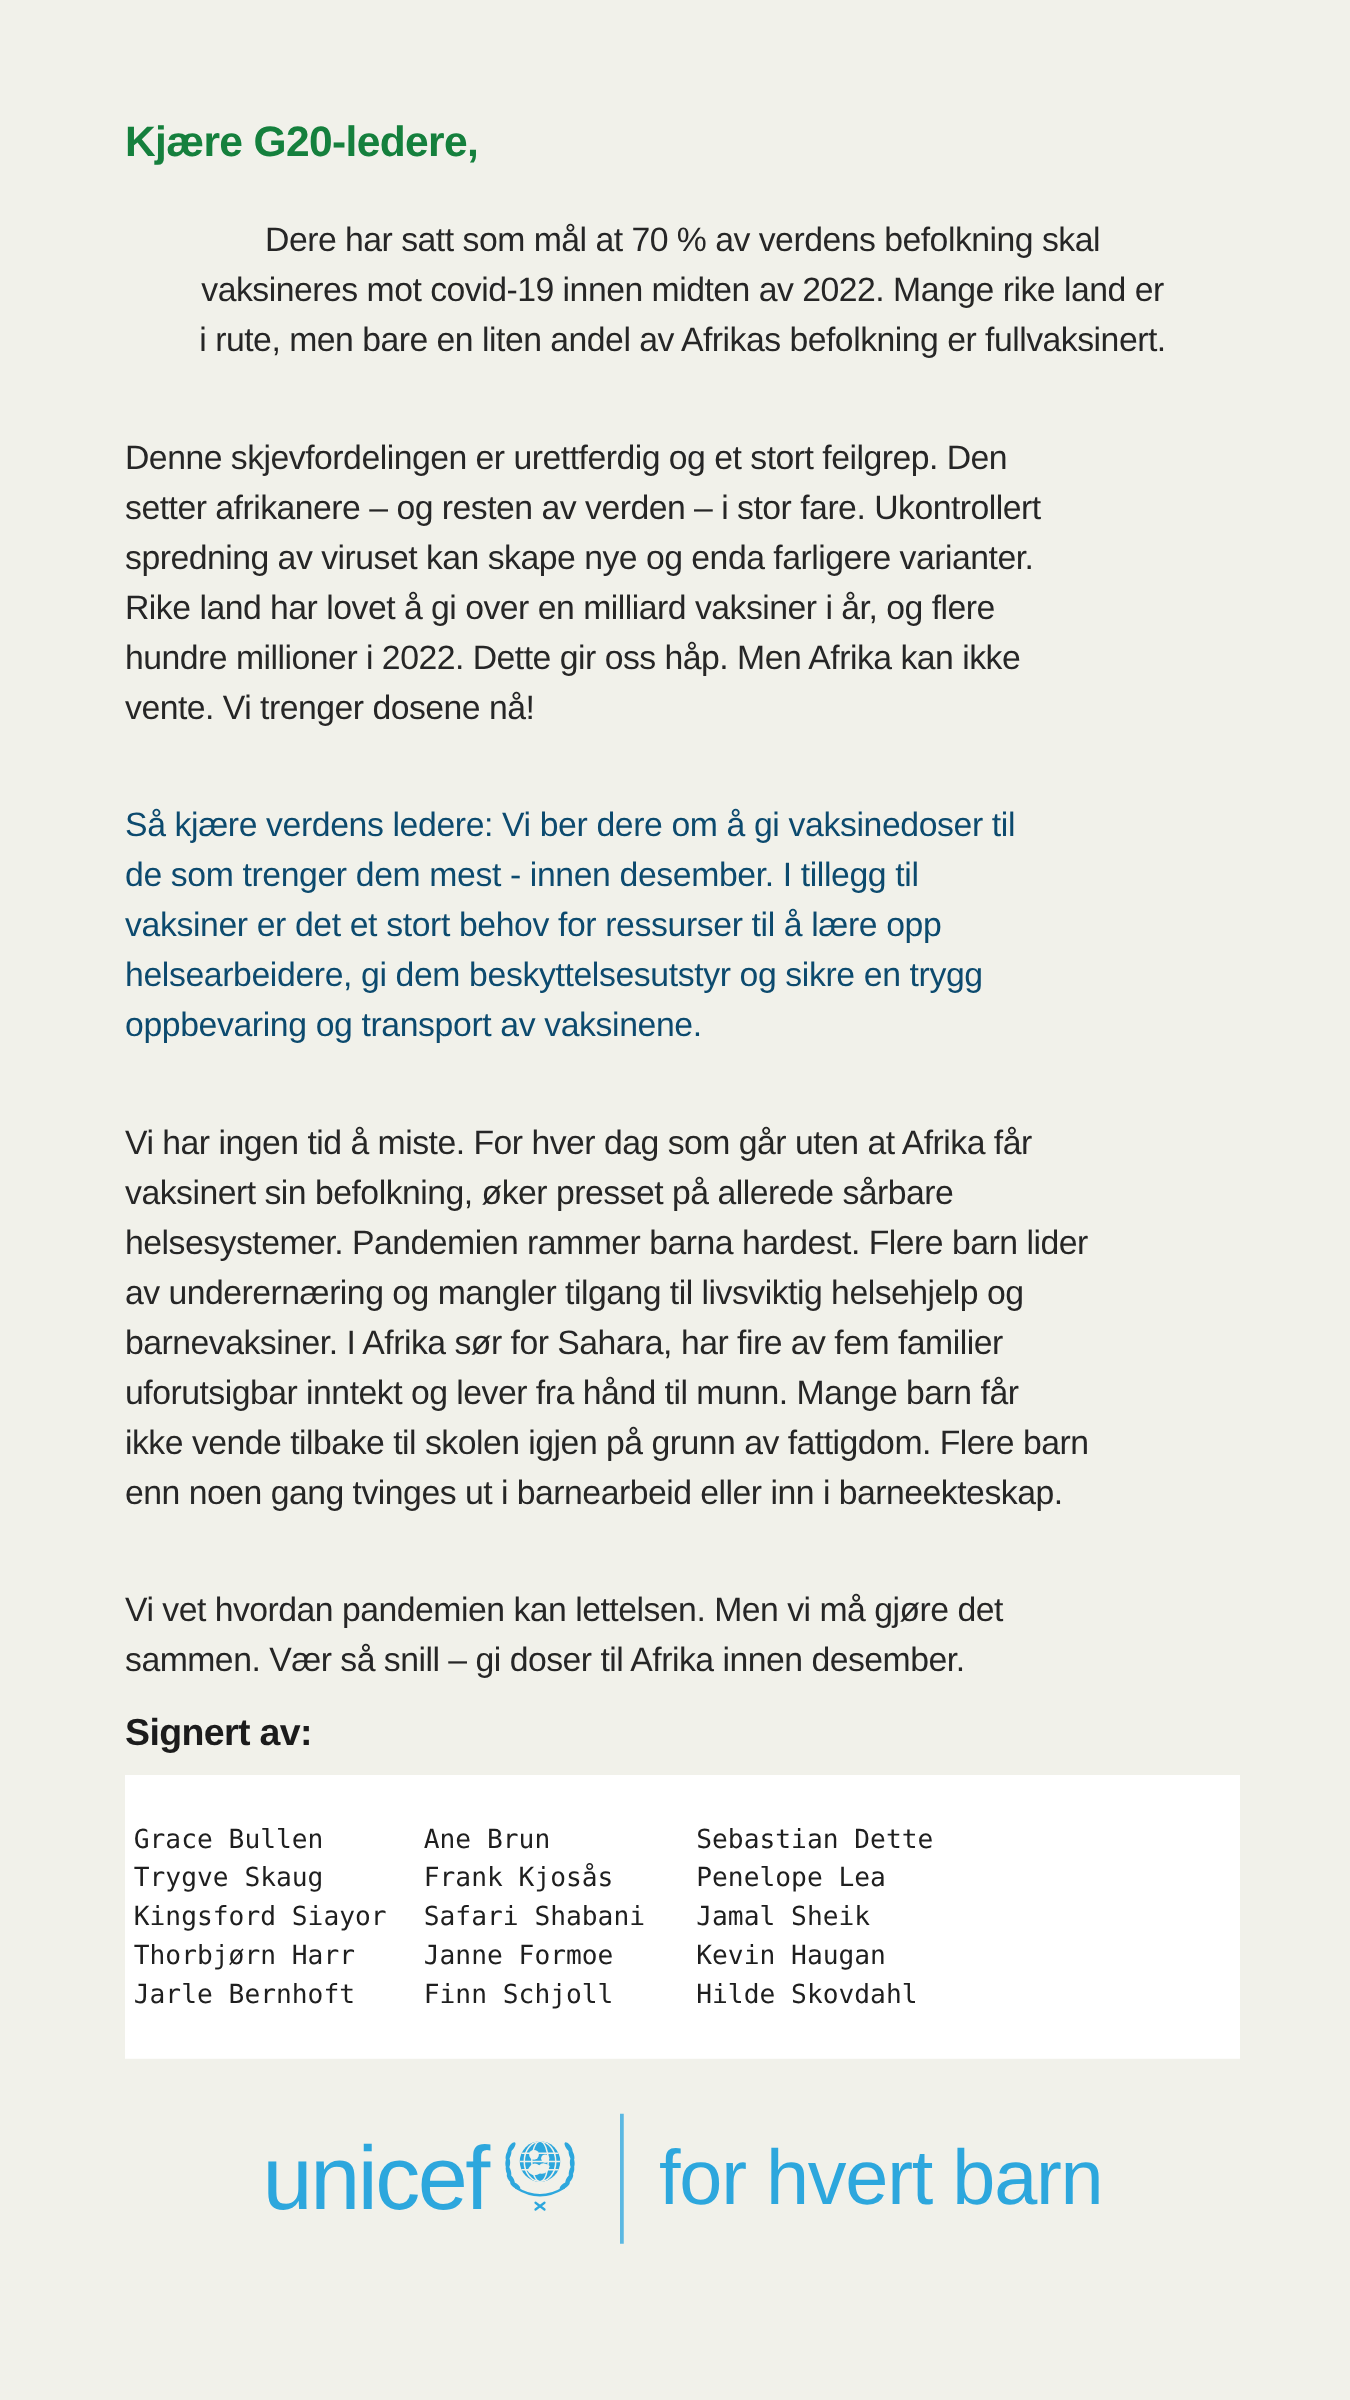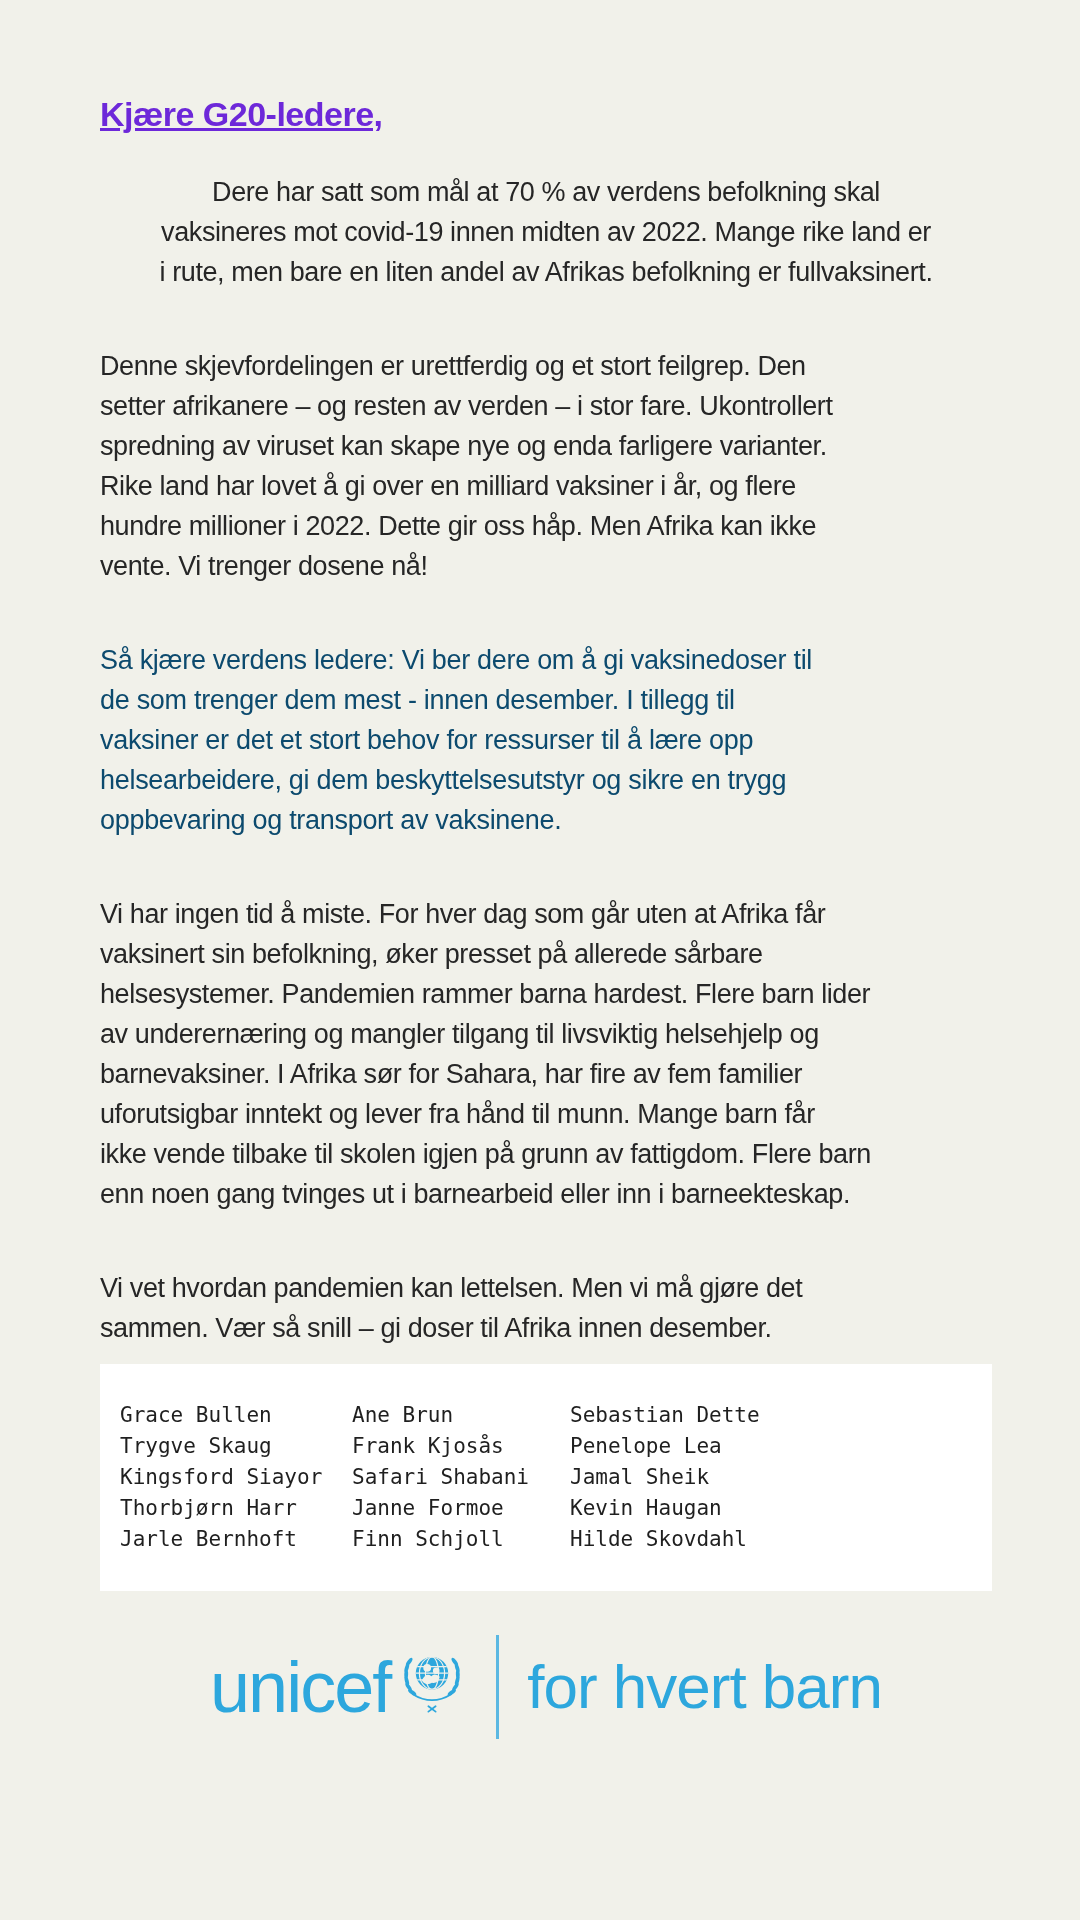--- a/index.html
+++ b/index.html
@@ -17,22 +17,21 @@
   }
   .content {
     padding: 58px 88px 0 100px;
   }
   .heading {
     font-size: 34px;
     line-height: 40px;
     font-weight: 700;
     letter-spacing: -0.5px;
     margin: 36px 0 0 0;
-    color: #6d28d9;
-    text-decoration: underline;
+    color: #15803d;
   }
   .para {
     font-size: 27px;
     line-height: 40px;
     letter-spacing: -0.4px;
     white-space: pre-line;
     margin: 54px 0 0 0;
   }
   .para.first {
     margin-top: 38px;
@@ -48,21 +47,21 @@
     font-weight: 700;
     letter-spacing: -0.5px;
     margin: 22px 0 0 0;
     color: #1c1c1c;
   }
   .names-box {
     margin-top: 16px;
     width: 892px;
     box-sizing: border-box;
     background: #ffffff;
-    padding: 36px 0 36px 20px;
+    padding: 36px 0 36px 7px;
     display: grid;
     grid-template-columns: 232px 218px 222px auto;
   }
   .names-col {
     font-family: "DejaVu Sans Mono", monospace;
     font-size: 21px;
     line-height: 31px;
     color: #1f1f1f;
     white-space: pre-line;
   }
@@ -124,20 +123,21 @@
 vaksinert sin befolkning, øker presset på allerede sårbare
 helsesystemer. Pandemien rammer barna hardest. Flere barn lider
 av underernæring og mangler tilgang til livsviktig helsehjelp og
 barnevaksiner. I Afrika sør for Sahara, har fire av fem familier
 uforutsigbar inntekt og lever fra hånd til munn. Mange barn får
 ikke vende tilbake til skolen igjen på grunn av fattigdom. Flere barn
 enn noen gang tvinges ut i barnearbeid eller inn i barneekteskap.</p>
   <p class="para">Vi vet hvordan pandemien kan lettelsen. Men vi må gjøre det
 sammen. Vær så snill – gi doser til Afrika innen desember.</p>
 
+  <h2 class="signed-by">Signert av:</h2>
 
   <div class="names-box">
     <div class="names-col">Grace Bullen
 Trygve Skaug
 Kingsford Siayor
 Thorbjørn Harr
 Jarle Bernhoft</div>
     <div class="names-col">Ane Brun
 Frank Kjosås
 Safari Shabani

